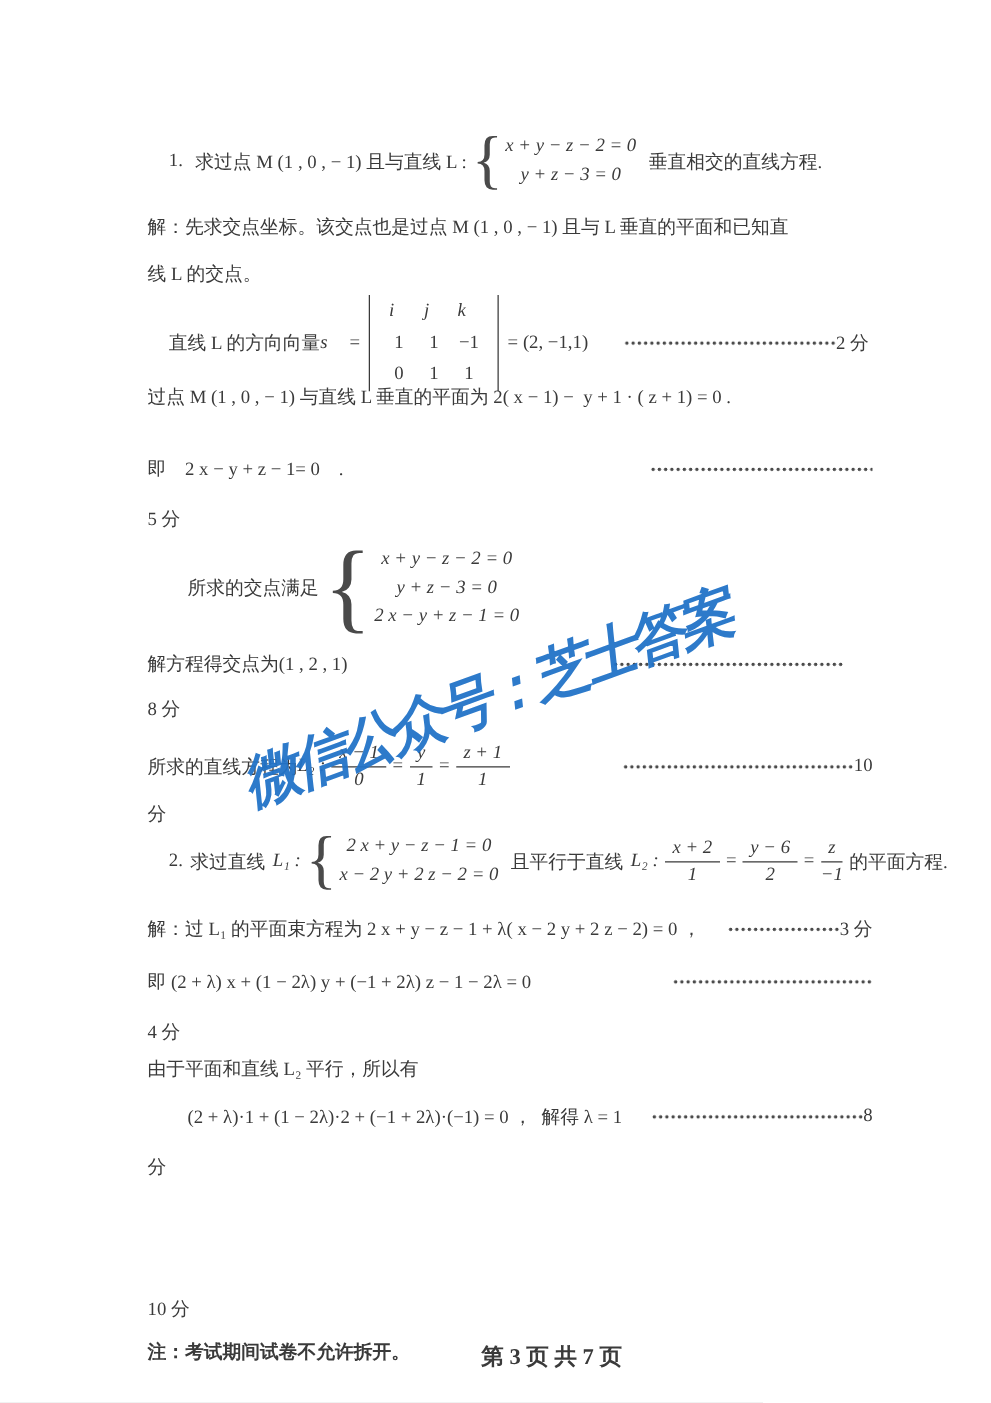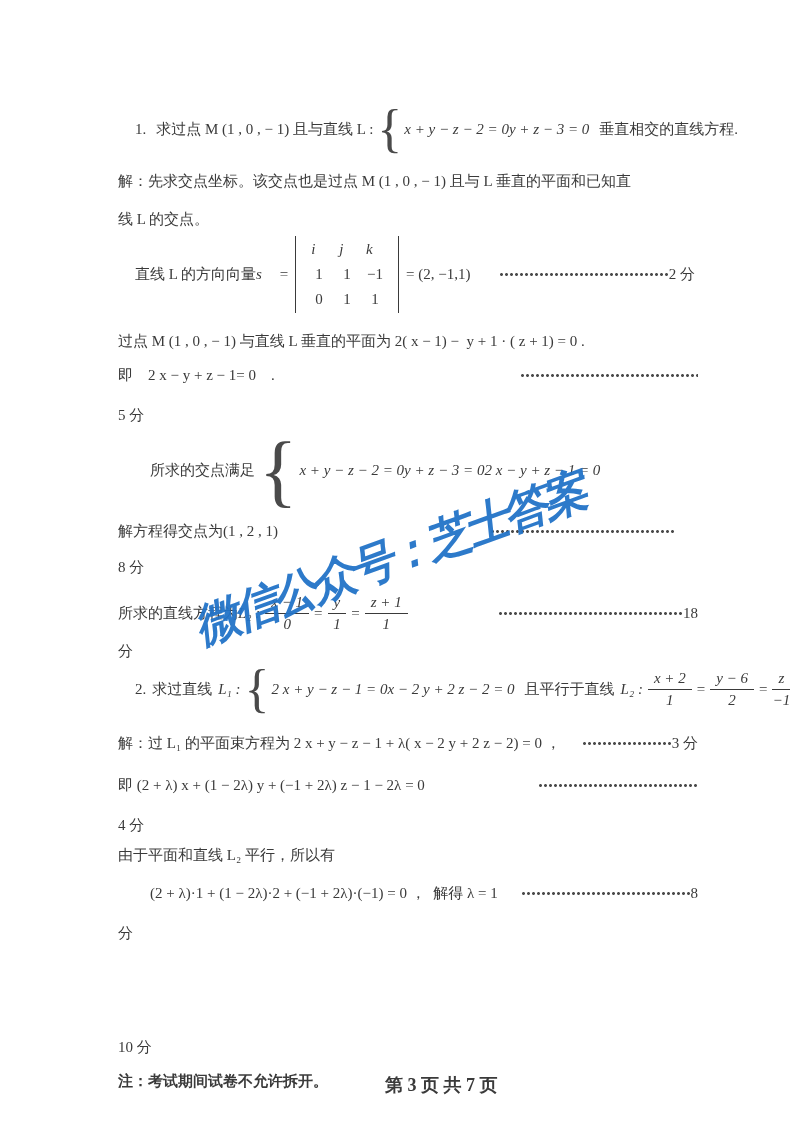--- a/index.html
+++ b/index.html
@@ -9,21 +9,21 @@
   .line{position:absolute;display:flex;align-items:center;white-space:nowrap;}
   .t{white-space:pre;}
   .math{font-style:italic;white-space:pre;}
   .mr6{margin-right:6px;} .mr10{margin-right:10px;} .ml6{margin-left:6px;}
   .ml-auto{margin-left:auto;}
   
   .sys{display:inline-flex;align-items:center;margin:0 4px;}
   .brace{font-weight:400;color:#4a4a4a;}
   .brace-2{font-size:52px;line-height:52px;}
   .brace-3{font-size:80px;line-height:80px;}
-  .sys .rows{display:inline-flex;align-items:center;row-gap:6px;margin-left:2px;}
+  .sys .rows{display:inline-flex;flex-direction:column;align-items:center;row-gap:6px;margin-left:2px;}
   
   .det{display:inline-flex;align-items:center;border-left:1.5px solid #3a3a3a;
        border-right:1.5px solid #3a3a3a;padding:5px 9px;margin:0 7px;}
   .det .drows{display:flex;flex-direction:column;row-gap:8px;}
   .det .drow{display:grid;grid-template-columns:repeat(3,28px);justify-items:center;}
   
   .frac{display:inline-flex;flex-direction:column;align-items:center;margin:0 5px;
         font-style:italic;line-height:1.25;}
   .frac .fn{border-bottom:1px solid #3a3a3a;padding:0 6px 1px;}
   .frac .fd{padding-top:1px;}
@@ -82,21 +82,21 @@
           <span class="t">1</span>
           <span class="t">1</span>
         </span>
       </span>
     </span>
     <span class="t">= (2, −1,1)</span>
     <span class="leader ml-auto" style="width:170px;"></span>
     <span class="t">2 分</span>
   </div>
 
-  <div class="line" style="left:118px;top:332px;align-items:flex-end;">
+  <div class="line" style="left:118px;top:308px;align-items:flex-end;">
     <span class="t">过点 M (1 , 0 , − 1) 与直线 L 垂直的平面为 2( x − 1) −  y + 1 · ( z + 1) = 0 .</span>
   </div>
 
   <div class="line" style="left:118px;top:366px;width:580px;">
     <span class="t">即　2 x − y + z − 1= 0　.</span>
     <span class="leader ml-auto" style="width:178px;"></span>
   </div>
   <div class="line" style="left:118px;top:406px;">
     <span class="t">5 分</span>
   </div>
@@ -132,21 +132,21 @@
     <span class="frac">
       <span class="fn">y</span>
       <span class="fd">1</span>
     </span>
     <span class="t">=</span>
     <span class="frac">
       <span class="fn">z + 1</span>
       <span class="fd">1</span>
     </span>
     <span class="leader ml-auto" style="width:185px;"></span>
-    <span class="t">18</span>
+    <span class="t">10</span>
   </div>
   <div class="line" style="left:118px;top:642px;">
     <span class="t">分</span>
   </div>
 
   <div class="line" style="left:135px;top:658px;height:62px;">
     <span class="t mr6">2.</span>
     <span class="t">求过直线</span>
     <span class="math ml6">L₁ :</span>
     <span class="sys">

